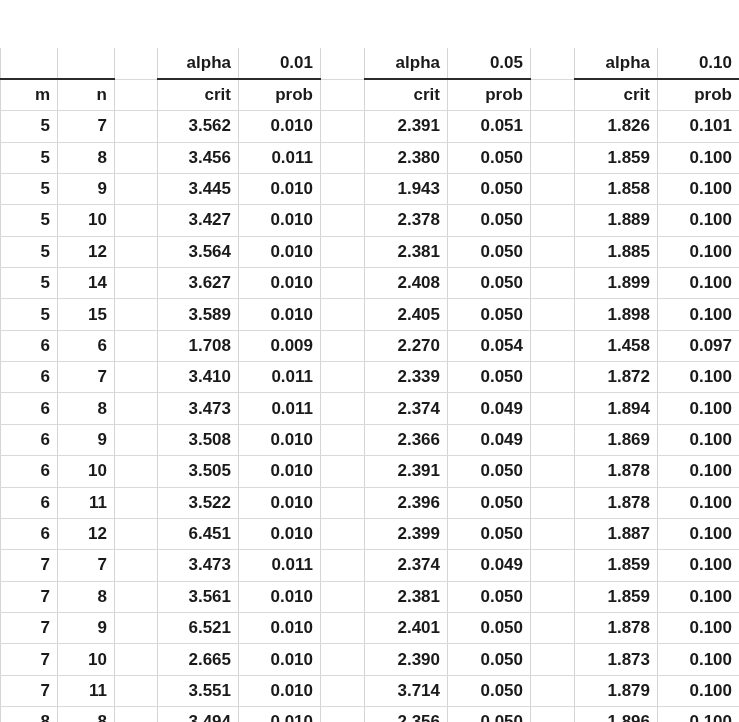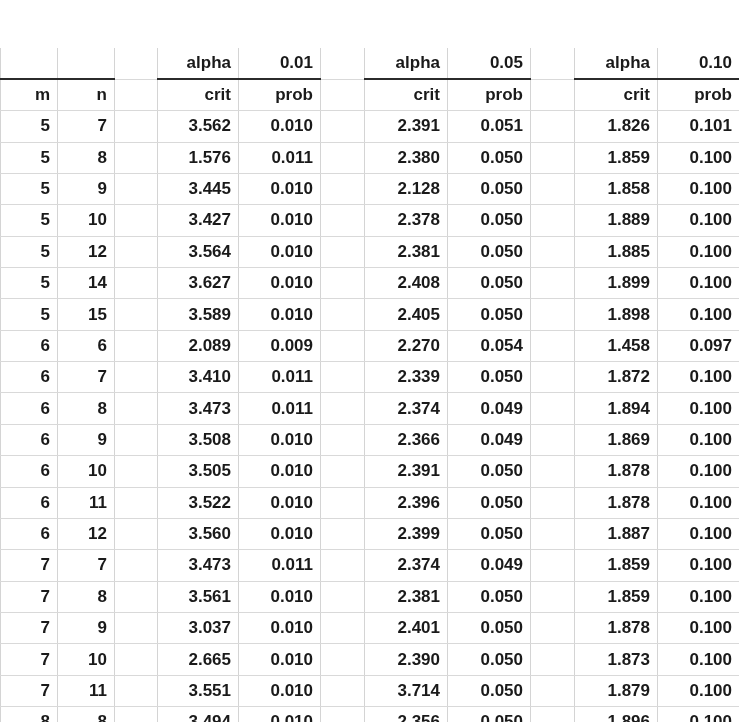--- a/index.html
+++ b/index.html
@@ -127,37 +127,37 @@
           <td class="">2.391</td>
           <td class="">0.051</td>
           <td class="spacer"></td>
           <td class="">1.826</td>
           <td class="">0.101</td>
         </tr>
         <tr>
           <td class="edge-left">5</td>
           <td class="">8</td>
           <td class="spacer"></td>
-          <td class="">1.576</td>
+          <td class="">3.456</td>
           <td class="">0.011</td>
           <td class="spacer"></td>
           <td class="">2.380</td>
           <td class="">0.050</td>
           <td class="spacer"></td>
           <td class="">1.859</td>
           <td class="">0.100</td>
         </tr>
         <tr>
           <td class="edge-left">5</td>
           <td class="">9</td>
           <td class="spacer"></td>
           <td class="">3.445</td>
           <td class="">0.010</td>
           <td class="spacer"></td>
-          <td class="">2.128</td>
+          <td class="">1.943</td>
           <td class="">0.050</td>
           <td class="spacer"></td>
           <td class="">1.858</td>
           <td class="">0.100</td>
         </tr>
         <tr>
           <td class="edge-left">5</td>
           <td class="">10</td>
           <td class="spacer"></td>
           <td class="">3.427</td>
@@ -205,21 +205,21 @@
           <td class="">2.405</td>
           <td class="">0.050</td>
           <td class="spacer"></td>
           <td class="">1.898</td>
           <td class="">0.100</td>
         </tr>
         <tr>
           <td class="edge-left">6</td>
           <td class="">6</td>
           <td class="spacer"></td>
-          <td class="">2.089</td>
+          <td class="">1.708</td>
           <td class="">0.009</td>
           <td class="spacer"></td>
           <td class="">2.270</td>
           <td class="">0.054</td>
           <td class="spacer"></td>
           <td class="">1.458</td>
           <td class="">0.097</td>
         </tr>
         <tr>
           <td class="edge-left">6</td>
@@ -283,21 +283,21 @@
           <td class="">2.396</td>
           <td class="">0.050</td>
           <td class="spacer"></td>
           <td class="">1.878</td>
           <td class="">0.100</td>
         </tr>
         <tr>
           <td class="edge-left">6</td>
           <td class="">12</td>
           <td class="spacer"></td>
-          <td class="">3.560</td>
+          <td class="">6.451</td>
           <td class="">0.010</td>
           <td class="spacer"></td>
           <td class="">2.399</td>
           <td class="">0.050</td>
           <td class="spacer"></td>
           <td class="">1.887</td>
           <td class="">0.100</td>
         </tr>
         <tr>
           <td class="edge-left">7</td>
@@ -322,21 +322,21 @@
           <td class="">2.381</td>
           <td class="">0.050</td>
           <td class="spacer"></td>
           <td class="">1.859</td>
           <td class="">0.100</td>
         </tr>
         <tr>
           <td class="edge-left">7</td>
           <td class="">9</td>
           <td class="spacer"></td>
-          <td class="">3.037</td>
+          <td class="">6.521</td>
           <td class="">0.010</td>
           <td class="spacer"></td>
           <td class="">2.401</td>
           <td class="">0.050</td>
           <td class="spacer"></td>
           <td class="">1.878</td>
           <td class="">0.100</td>
         </tr>
         <tr>
           <td class="edge-left">7</td>

